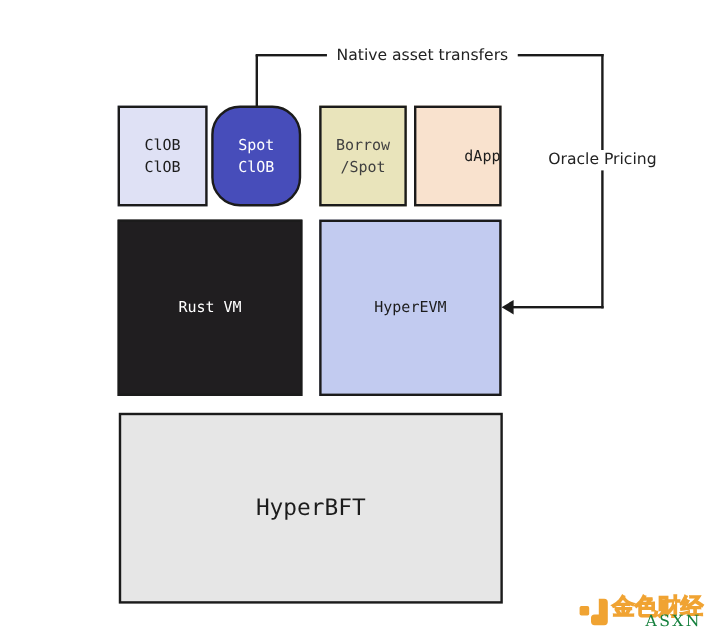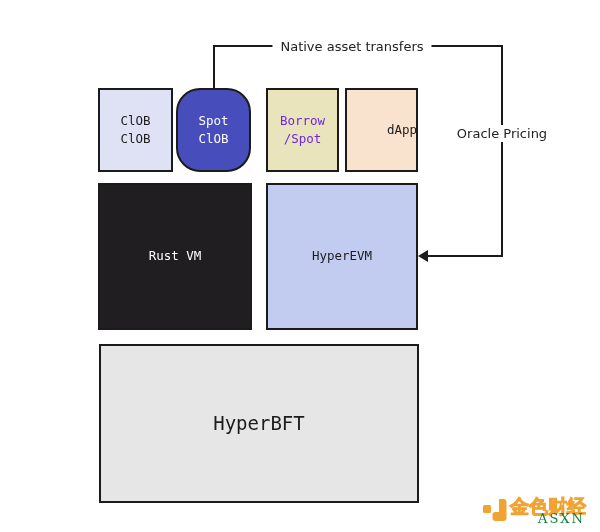--- a/index.html
+++ b/index.html
@@ -98,21 +98,21 @@
   <div class="conn-label lbl-oracle">Oracle Pricing</div>
 
   <div class="box box-perp" style="background-color: rgb(223, 225, 245); color: rgb(28, 28, 28);">
     <span>ClOB</span>
     <span>ClOB</span>
   </div>
   <div class="box box-spot" style="background-color: rgb(71, 77, 186); color: rgb(255, 255, 255);">
     <span>Spot</span>
     <span>ClOB</span>
   </div>
-  <div class="box box-borrow" style="background-color: rgb(233, 228, 187); color: #6d28d9;">
+  <div class="box box-borrow" style="background-color: rgb(233, 228, 187); color: #404040;">
     <span>Borrow</span>
     <span>/Spot</span>
   </div>
   <div class="box box-dapp" style="background-color: rgb(249, 226, 206); color: rgb(28, 28, 28); padding-left: 41px;">
     <span>dApp</span>
   </div>
 
   <div class="box box-rust" style="background-color: rgb(32, 30, 32); color: rgb(255, 255, 255); justify-content: center;">
     <span>Rust VM</span>
   </div>

